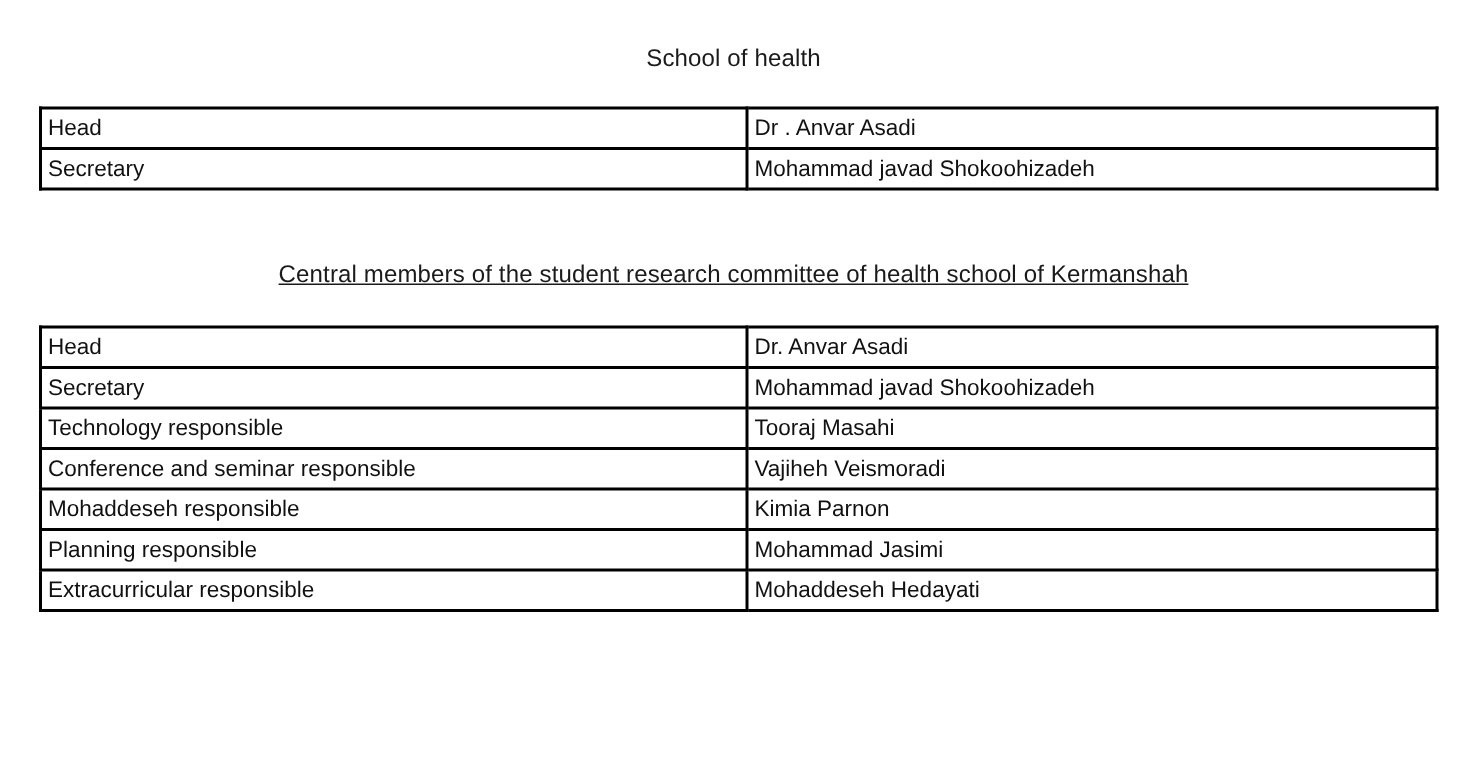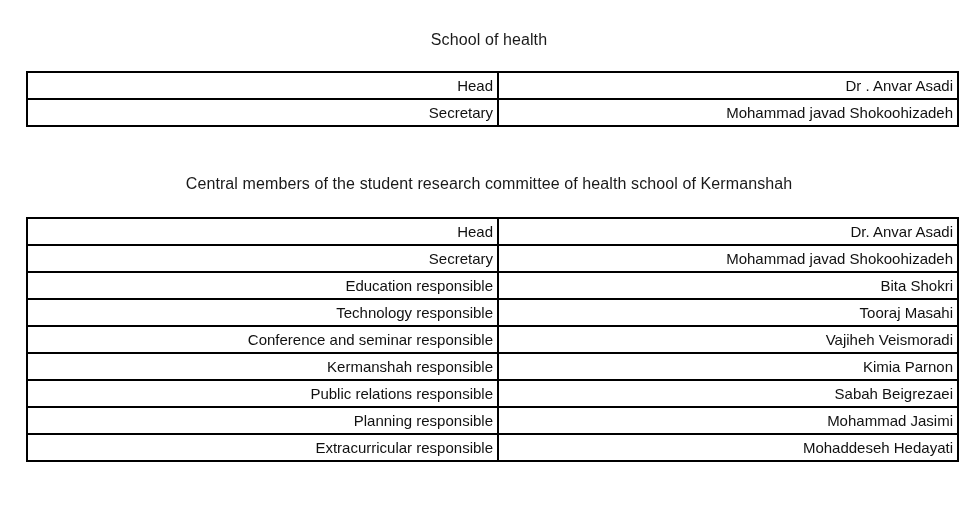--- a/index.html
+++ b/index.html
@@ -32,41 +32,42 @@
     position: absolute;
     left: 0;
     top: 30px;
     width: 978px;
   }
   #title-central-members {
     position: absolute;
     left: 0;
     top: 174px;
     width: 978px;
+    text-decoration: underline;
   }
   .doc-table {
     position: absolute;
     border-collapse: collapse;
     table-layout: fixed;
     border: 2px solid #000000;
     background: #ffffff;
   }
   #table-school-of-health {
     left: 26px;
     top: 71px;
     width: 931px;
   }
   #table-central-members {
     left: 26px;
     top: 217px;
     width: 931px;
   }
   .doc-table td {
     border: 2px solid #000000;
-    text-align: right;
+    text-align: left;
     vertical-align: middle;
     font-size: 15px;
     line-height: 18px;
     height: 23px;
     padding: 1px 4px;
     color: #111111;
     white-space: nowrap;
     overflow: hidden;
   }
   .col-role { width: 471px; }
@@ -106,38 +107,30 @@
     <tbody>
       <tr>
         <td>Head</td>
         <td>Dr. Anvar Asadi</td>
       </tr>
       <tr>
         <td>Secretary</td>
         <td>Mohammad javad Shokoohizadeh</td>
       </tr>
       <tr>
-        <td>Education responsible</td>
-        <td>Bita Shokri</td>
-      </tr>
-      <tr>
         <td>Technology responsible</td>
         <td>Tooraj Masahi</td>
       </tr>
       <tr>
         <td>Conference and seminar responsible</td>
         <td>Vajiheh Veismoradi</td>
       </tr>
       <tr>
-        <td>Kermanshah responsible</td>
+        <td>Mohaddeseh responsible</td>
         <td>Kimia Parnon</td>
-      </tr>
-      <tr>
-        <td>Public relations responsible</td>
-        <td>Sabah Beigrezaei</td>
       </tr>
       <tr>
         <td>Planning responsible</td>
         <td>Mohammad Jasimi</td>
       </tr>
       <tr>
         <td>Extracurricular responsible</td>
         <td>Mohaddeseh Hedayati</td>
       </tr>
     </tbody>

